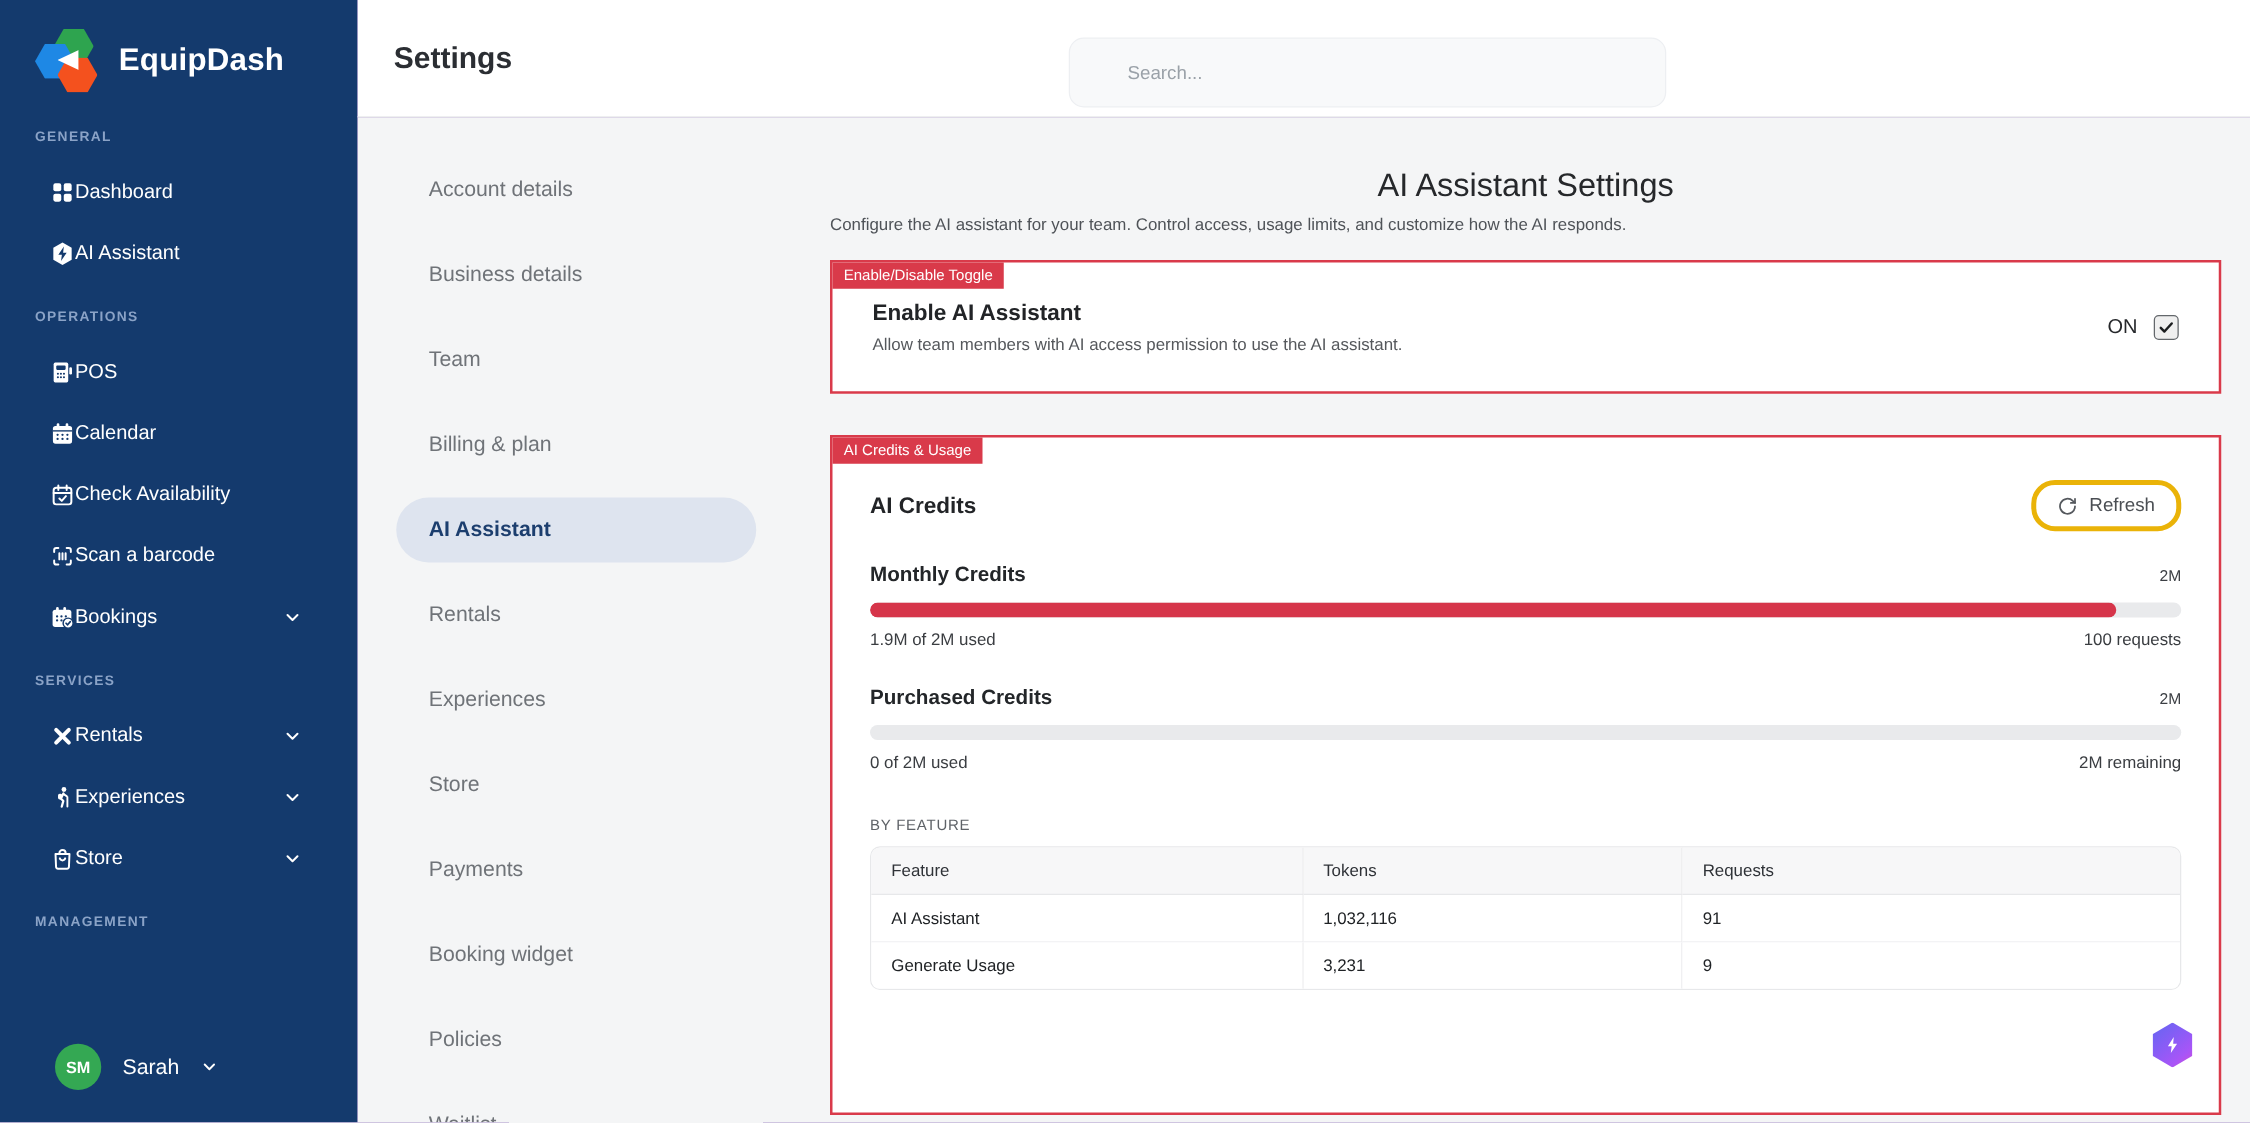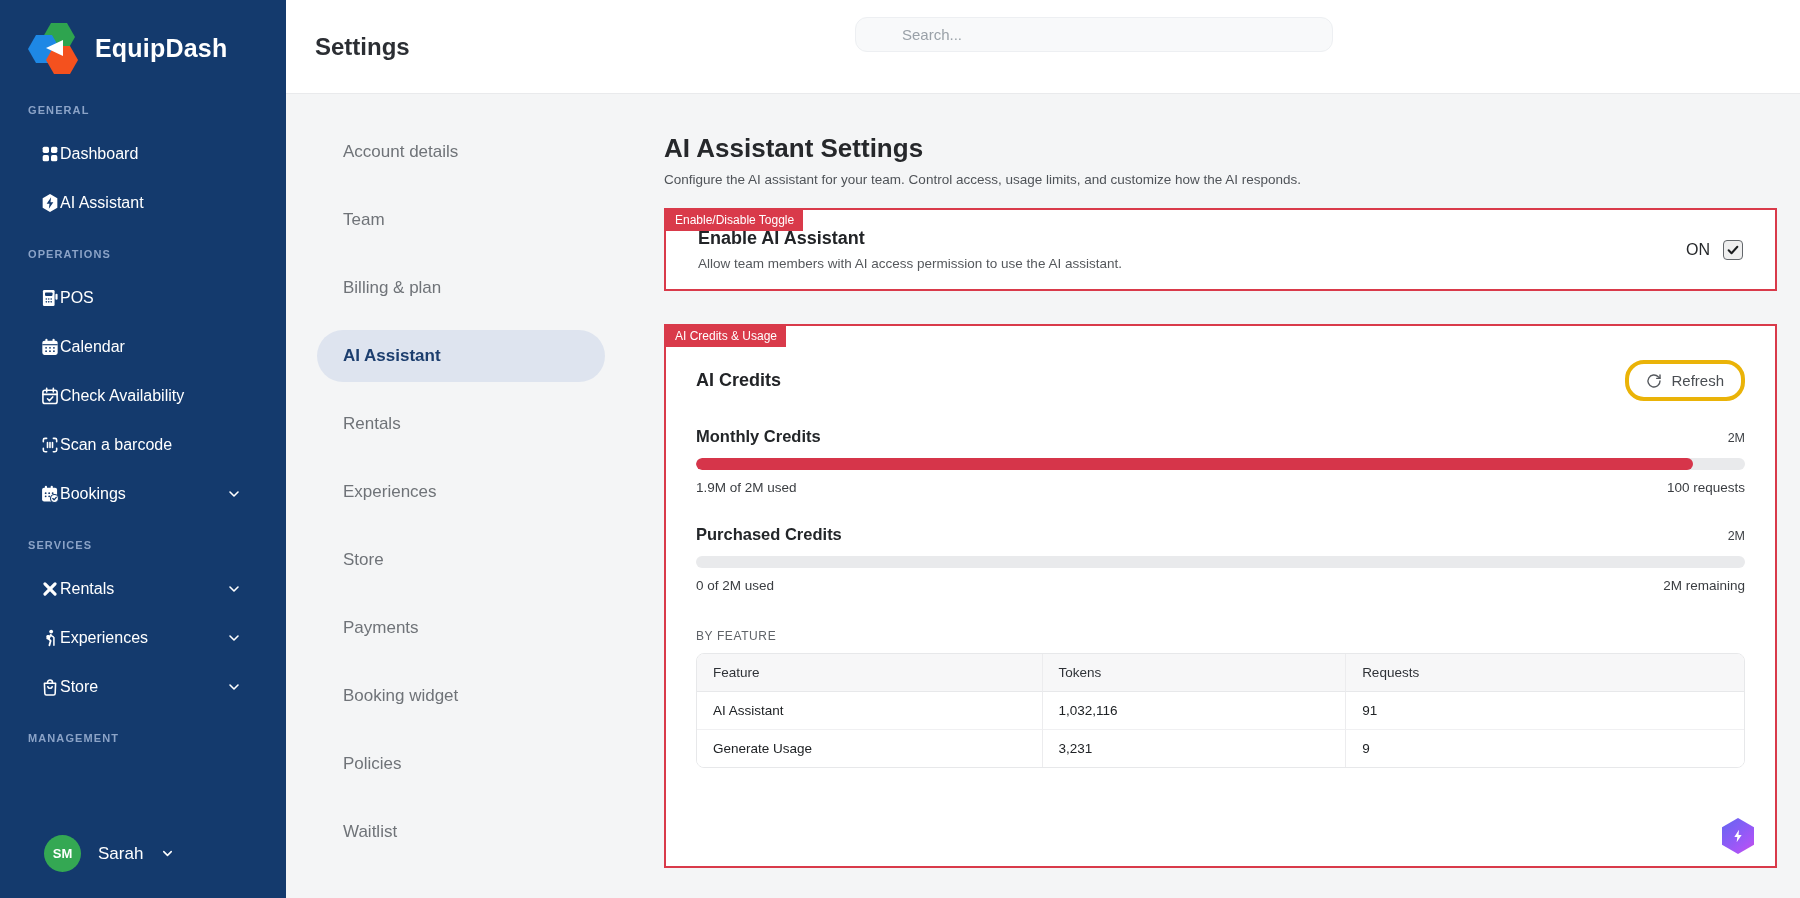--- a/index.html
+++ b/index.html
@@ -27,42 +27,42 @@
   .nav-item .chev { position:absolute; right:0; top:13px; }
   .sidebar-user { position:absolute; left:44px; bottom:26px; display:flex; align-items:center; gap:17px; cursor:pointer; }
   .avatar { width:37px; height:37px; border-radius:50%; background:#34a853; color:#fff; font-size:13px; font-weight:700;
             display:flex; align-items:center; justify-content:center; }
   .user-name { font-size:17px; font-weight:500; }
 
   
   .topbar { position:absolute; left:286px; top:0; width:1514px; height:94px; background:#fff; border-bottom:1px solid #e9eaec; }
   .topbar-title { position:absolute; left:29px; top:0; height:93px; display:flex; align-items:center;
                   font-size:24px; font-weight:700; color:#2b2e33; }
-  .search-input { position:absolute; left:569px; top:17px; width:478px; height:35px; border-radius:12px;
+  .search-input { position:absolute; left:569px; top:30px; width:478px; height:56px; border-radius:12px;
                   background:#f8f9fa; border:1px solid #edeff2; padding:0 18px 0 46px; font-size:15px;
                   color:#3c4043; outline:none; font-family:"Liberation Sans", sans-serif; }
   .search-input::placeholder { color:#9aa1a8; }
 
   
   .content { position:absolute; left:286px; top:94px; width:1514px; height:804px; background:#f4f5f6; overflow:hidden; }
 
   .settings-nav { position:absolute; left:31px; top:32px; list-style:none; }
   .settings-nav li { height:52px; margin-bottom:16px; display:flex; align-items:center; padding:0 26px;
                      border-radius:26px; font-size:17px; color:#6f7378; cursor:pointer; width:max-content; }
   .settings-nav li.active { background:#dee4ef; color:#1c3e6e; font-weight:700; width:288px; }
 
   .main { position:absolute; left:378px; top:0; width:1113px; }
-  .main-title { padding-top:39px; font-size:26px; font-weight:700; color:#26282b; }
+  .main-title { padding-top:39px; font-size:26px; font-weight:400; color:#26282b;text-align:center; }
   .main-subtitle { margin-top:8px; font-size:13.5px; color:#4f5358; }
 
   .anno-box { position:relative; border:2px solid #d93a4a; background:#fff; }
   .anno-label { position:absolute; top:0; left:0; background:#d93a4a; color:#fff; font-size:12px;
                 padding:3px 9px 4px; z-index:3; white-space:nowrap; }
 
-  .box-toggle { margin-top:21px; height:83px; display:flex; align-items:center; justify-content:space-between; padding:0 32px; }
+  .box-toggle { margin-top:21px; height:107px; display:flex; align-items:center; justify-content:space-between; padding:0 32px; }
   .toggle-title { font-size:18px; font-weight:700; color:#222427; }
   .toggle-desc { margin-top:7px; font-size:13.5px; color:#55585c; }
   .toggle-right { display:flex; align-items:center; gap:13px; }
   .on-label { font-size:16px; color:#26282b; }
   .checkbox { width:20px; height:20px; border:1.6px solid #63676b; border-radius:4px; background:#efefef;
               display:flex; align-items:center; justify-content:center; cursor:pointer; }
   .checkbox svg { visibility:hidden; }
   .checkbox.checked svg { visibility:visible; }
 
   .box-credits { margin-top:33px; height:544px; padding:26px 30px; }
@@ -298,20 +298,21 @@
 
   <header class="topbar">
     <div class="topbar-title">Settings</div>
     <input class="search-input" type="text" placeholder="Search..." style="">
   </header>
 
   <div class="content">
 
     <ul class="settings-nav">
       <li>Account details</li>
+      <li>Business details</li>
       <li>Team</li>
       <li>Billing &amp; plan</li>
       <li class="active">AI Assistant</li>
       <li>Rentals</li>
       <li>Experiences</li>
       <li>Store</li>
       <li>Payments</li>
       <li>Booking widget</li>
       <li>Policies</li>
       <li>Waitlist</li>

